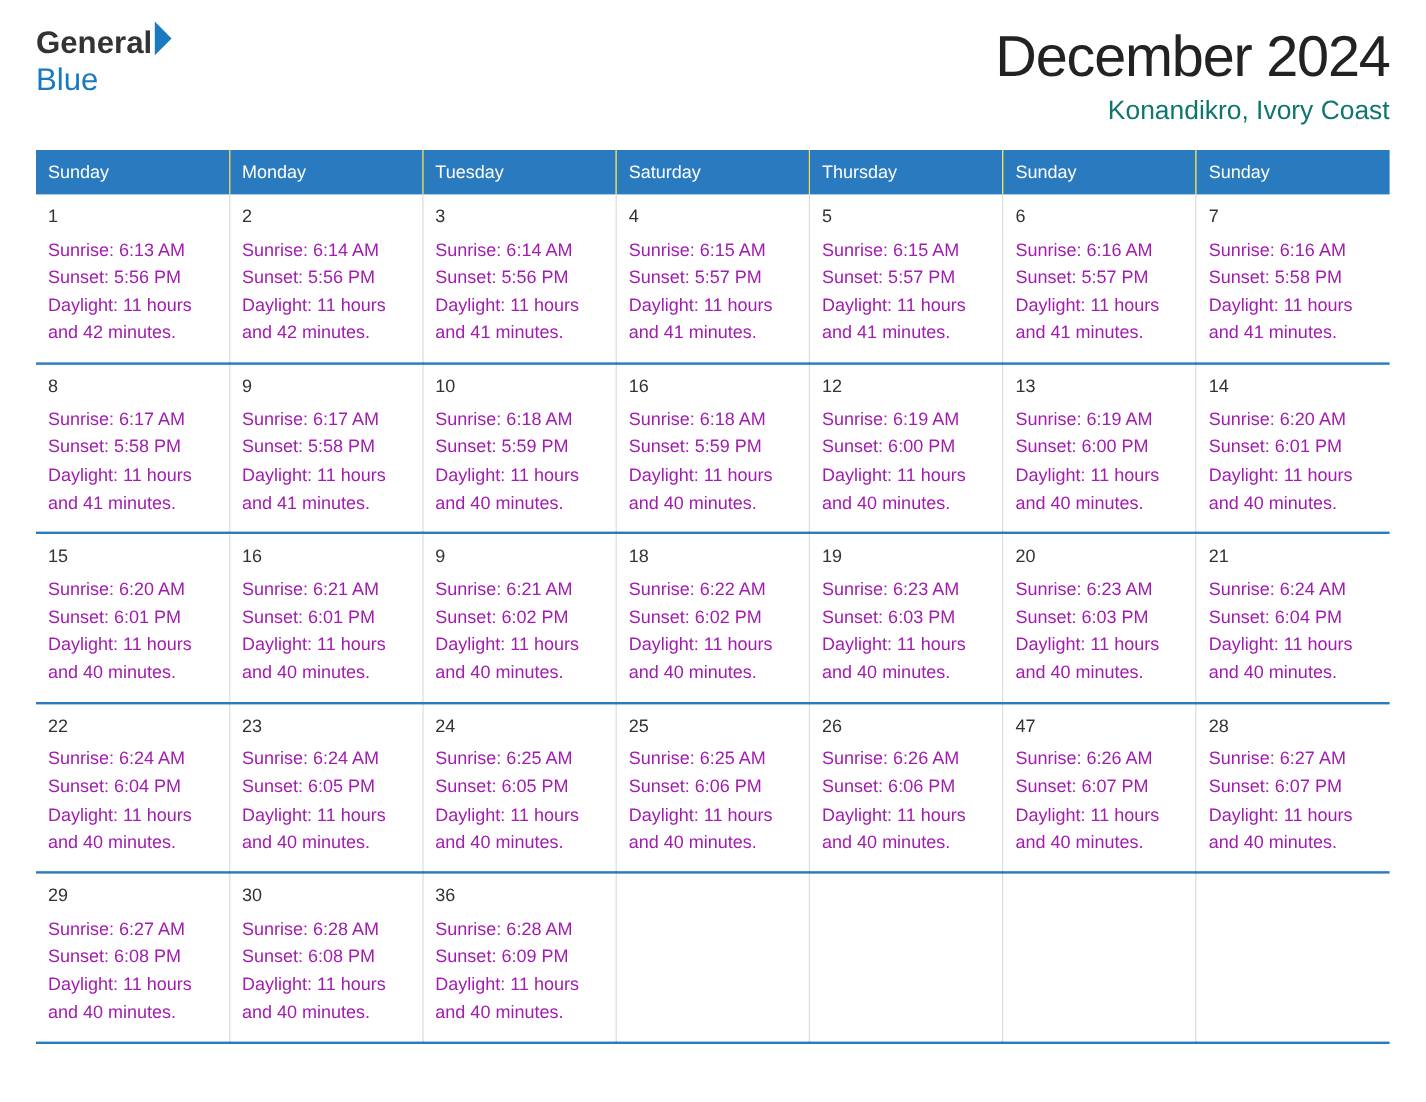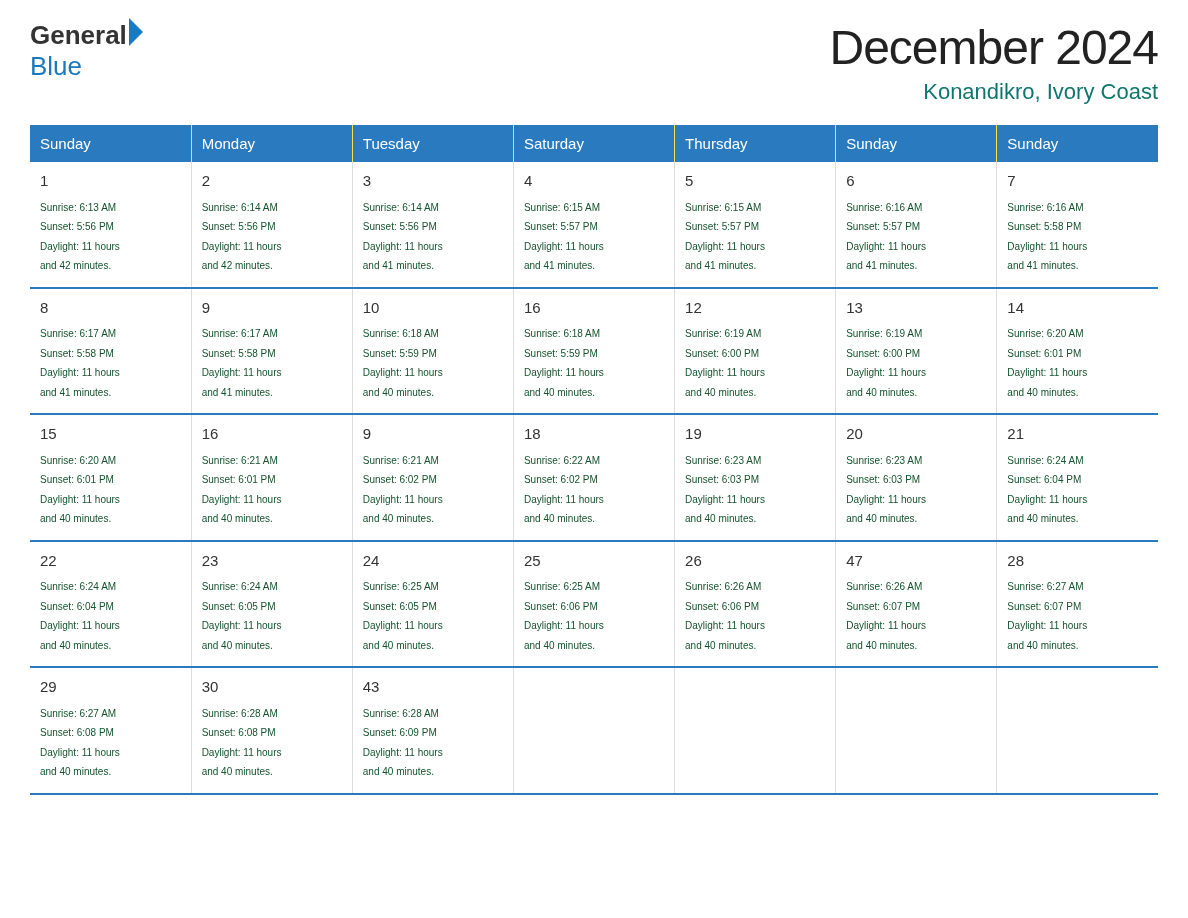--- a/index.html
+++ b/index.html
@@ -92,22 +92,22 @@
     tbody td:last-child {
       border-right: none;
     }
     .day-number {
       font-size: 15px;
       font-weight: normal;
       margin-bottom: 4px;
       display: block;
     }
     .day-info {
-      font-size: 10px;
-      color: #14532d;
+      font-size: 15px;
+      color: #a21caf;
       line-height: 1.55;
     }
     .empty-cell {
       background: #fff;
     }
   </style>
 </head>
 <body>
 
 <div class="header">
@@ -260,21 +260,21 @@
       <tr>
         <td>
         <span class="day-number">29</span>
         <span class="day-info">Sunrise: 6:27 AM<br>Sunset: 6:08 PM<br>Daylight: 11 hours<br>and 40 minutes.</span>
       </td>
         <td>
         <span class="day-number">30</span>
         <span class="day-info">Sunrise: 6:28 AM<br>Sunset: 6:08 PM<br>Daylight: 11 hours<br>and 40 minutes.</span>
       </td>
         <td>
-        <span class="day-number">43</span>
+        <span class="day-number">36</span>
         <span class="day-info">Sunrise: 6:28 AM<br>Sunset: 6:09 PM<br>Daylight: 11 hours<br>and 40 minutes.</span>
       </td>
         <td class="empty-cell"></td>
         <td class="empty-cell"></td>
         <td class="empty-cell"></td>
         <td class="empty-cell"></td>
       </tr>
     </tbody>
 </table>
 

